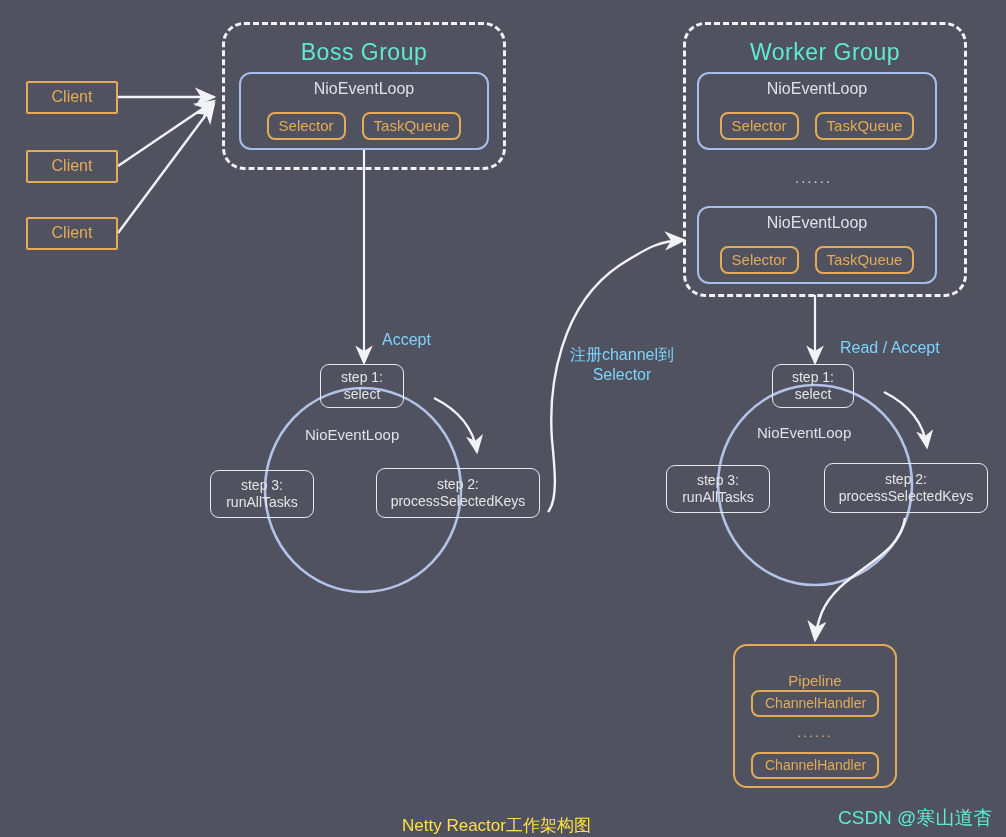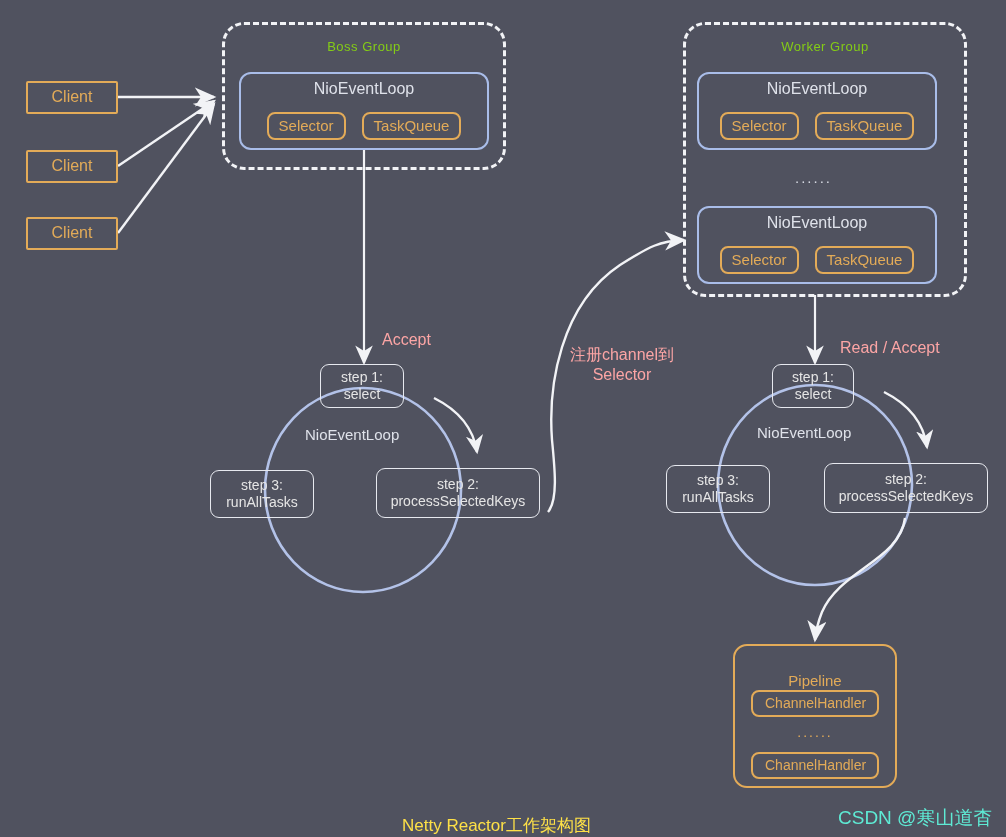--- a/index.html
+++ b/index.html
@@ -25,22 +25,22 @@
     white-space:pre;
   }
 
   .group-dashed{
     border:3px dashed #f2f3f6;
     border-radius:22px;
     justify-content:flex-start;
     padding-top:14px;
   }
   .group-title{
-    color:#84cc16;
-    font-size:13px;
+    color:#5eead4;
+    font-size:23px;
     letter-spacing:.5px;
   }
 
   .loopbox{
     border:2px solid #a9bde9;
     border-radius:12px;
     justify-content:flex-start;
     padding-top:6px;
   }
   .loopbox-title{
@@ -75,21 +75,21 @@
     border:1.6px solid #e7e9ef;
     border-radius:9px;
     color:#e5e5e5;
     font-size:14px;
     background:transparent;
   }
   .step-box .l1,.step-box .l2{display:block;}
 
   .plain-label{
     position:absolute;
-    color:#fca5a5;
+    color:#7dd3fc;
     font-size:16px;
     white-space:pre;
     text-align:center;
     line-height:1.25;
   }
   .loop-name{
     position:absolute;
     color:#dfe2ea;
     font-size:15px;
     white-space:nowrap;

